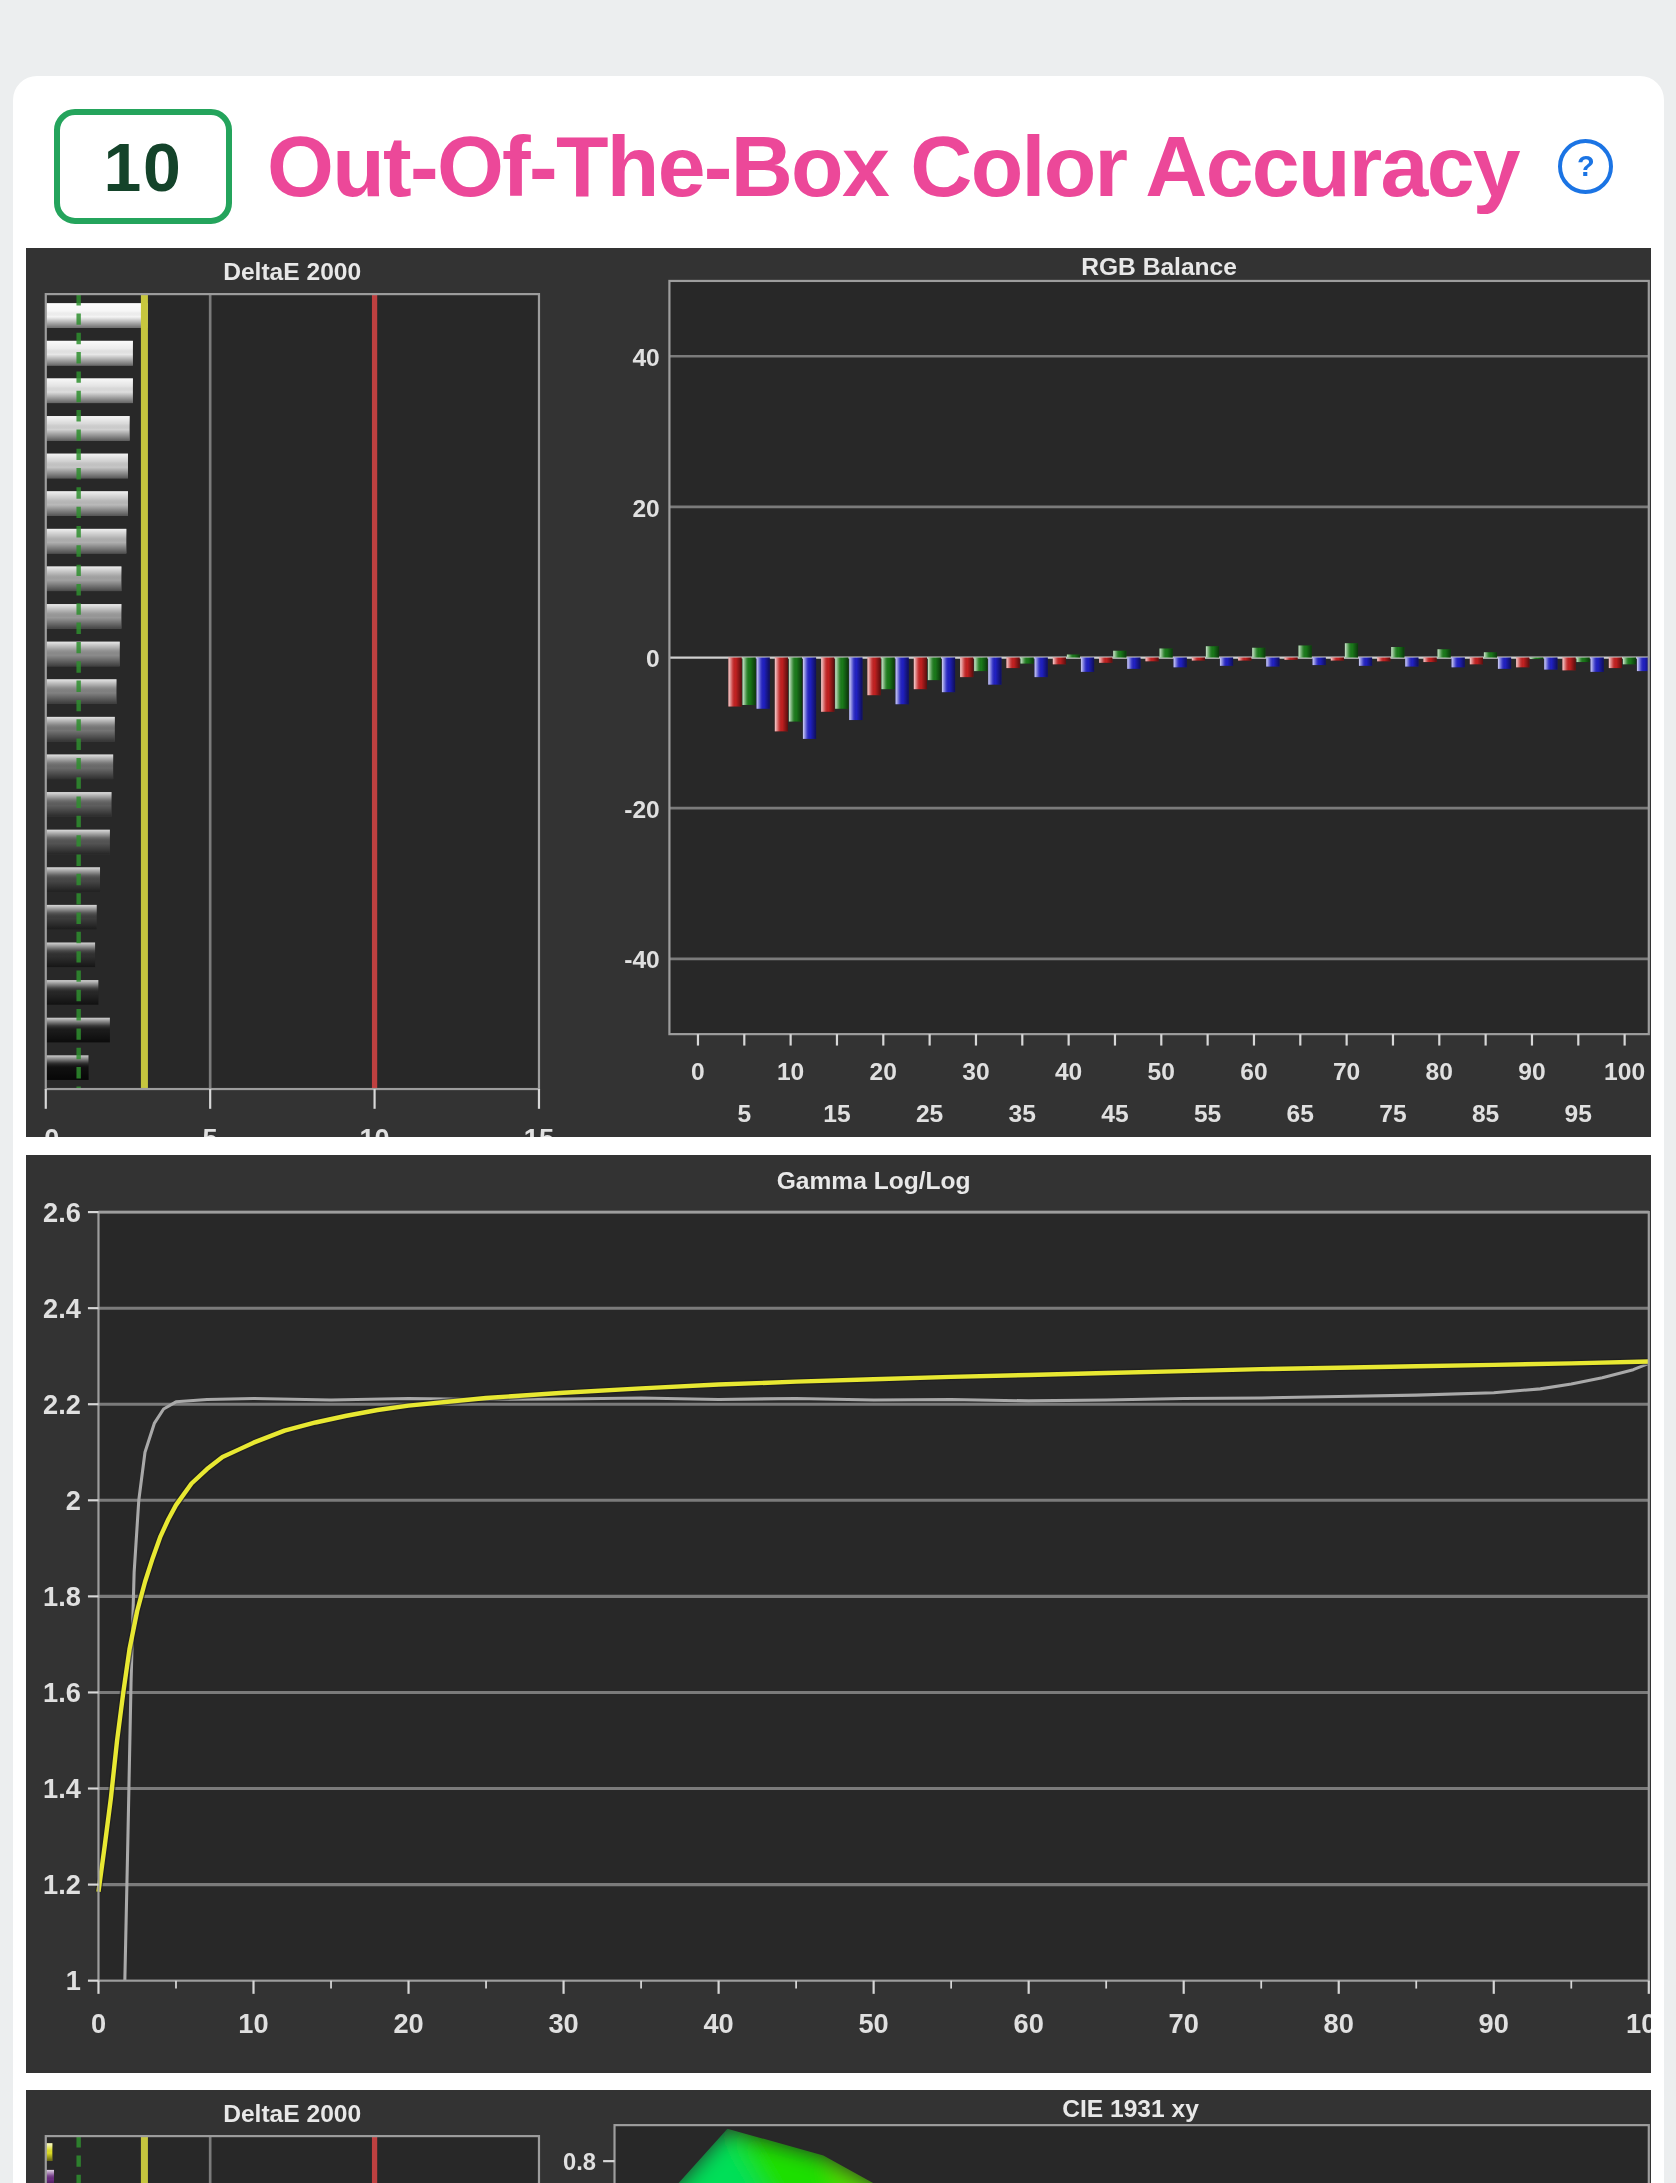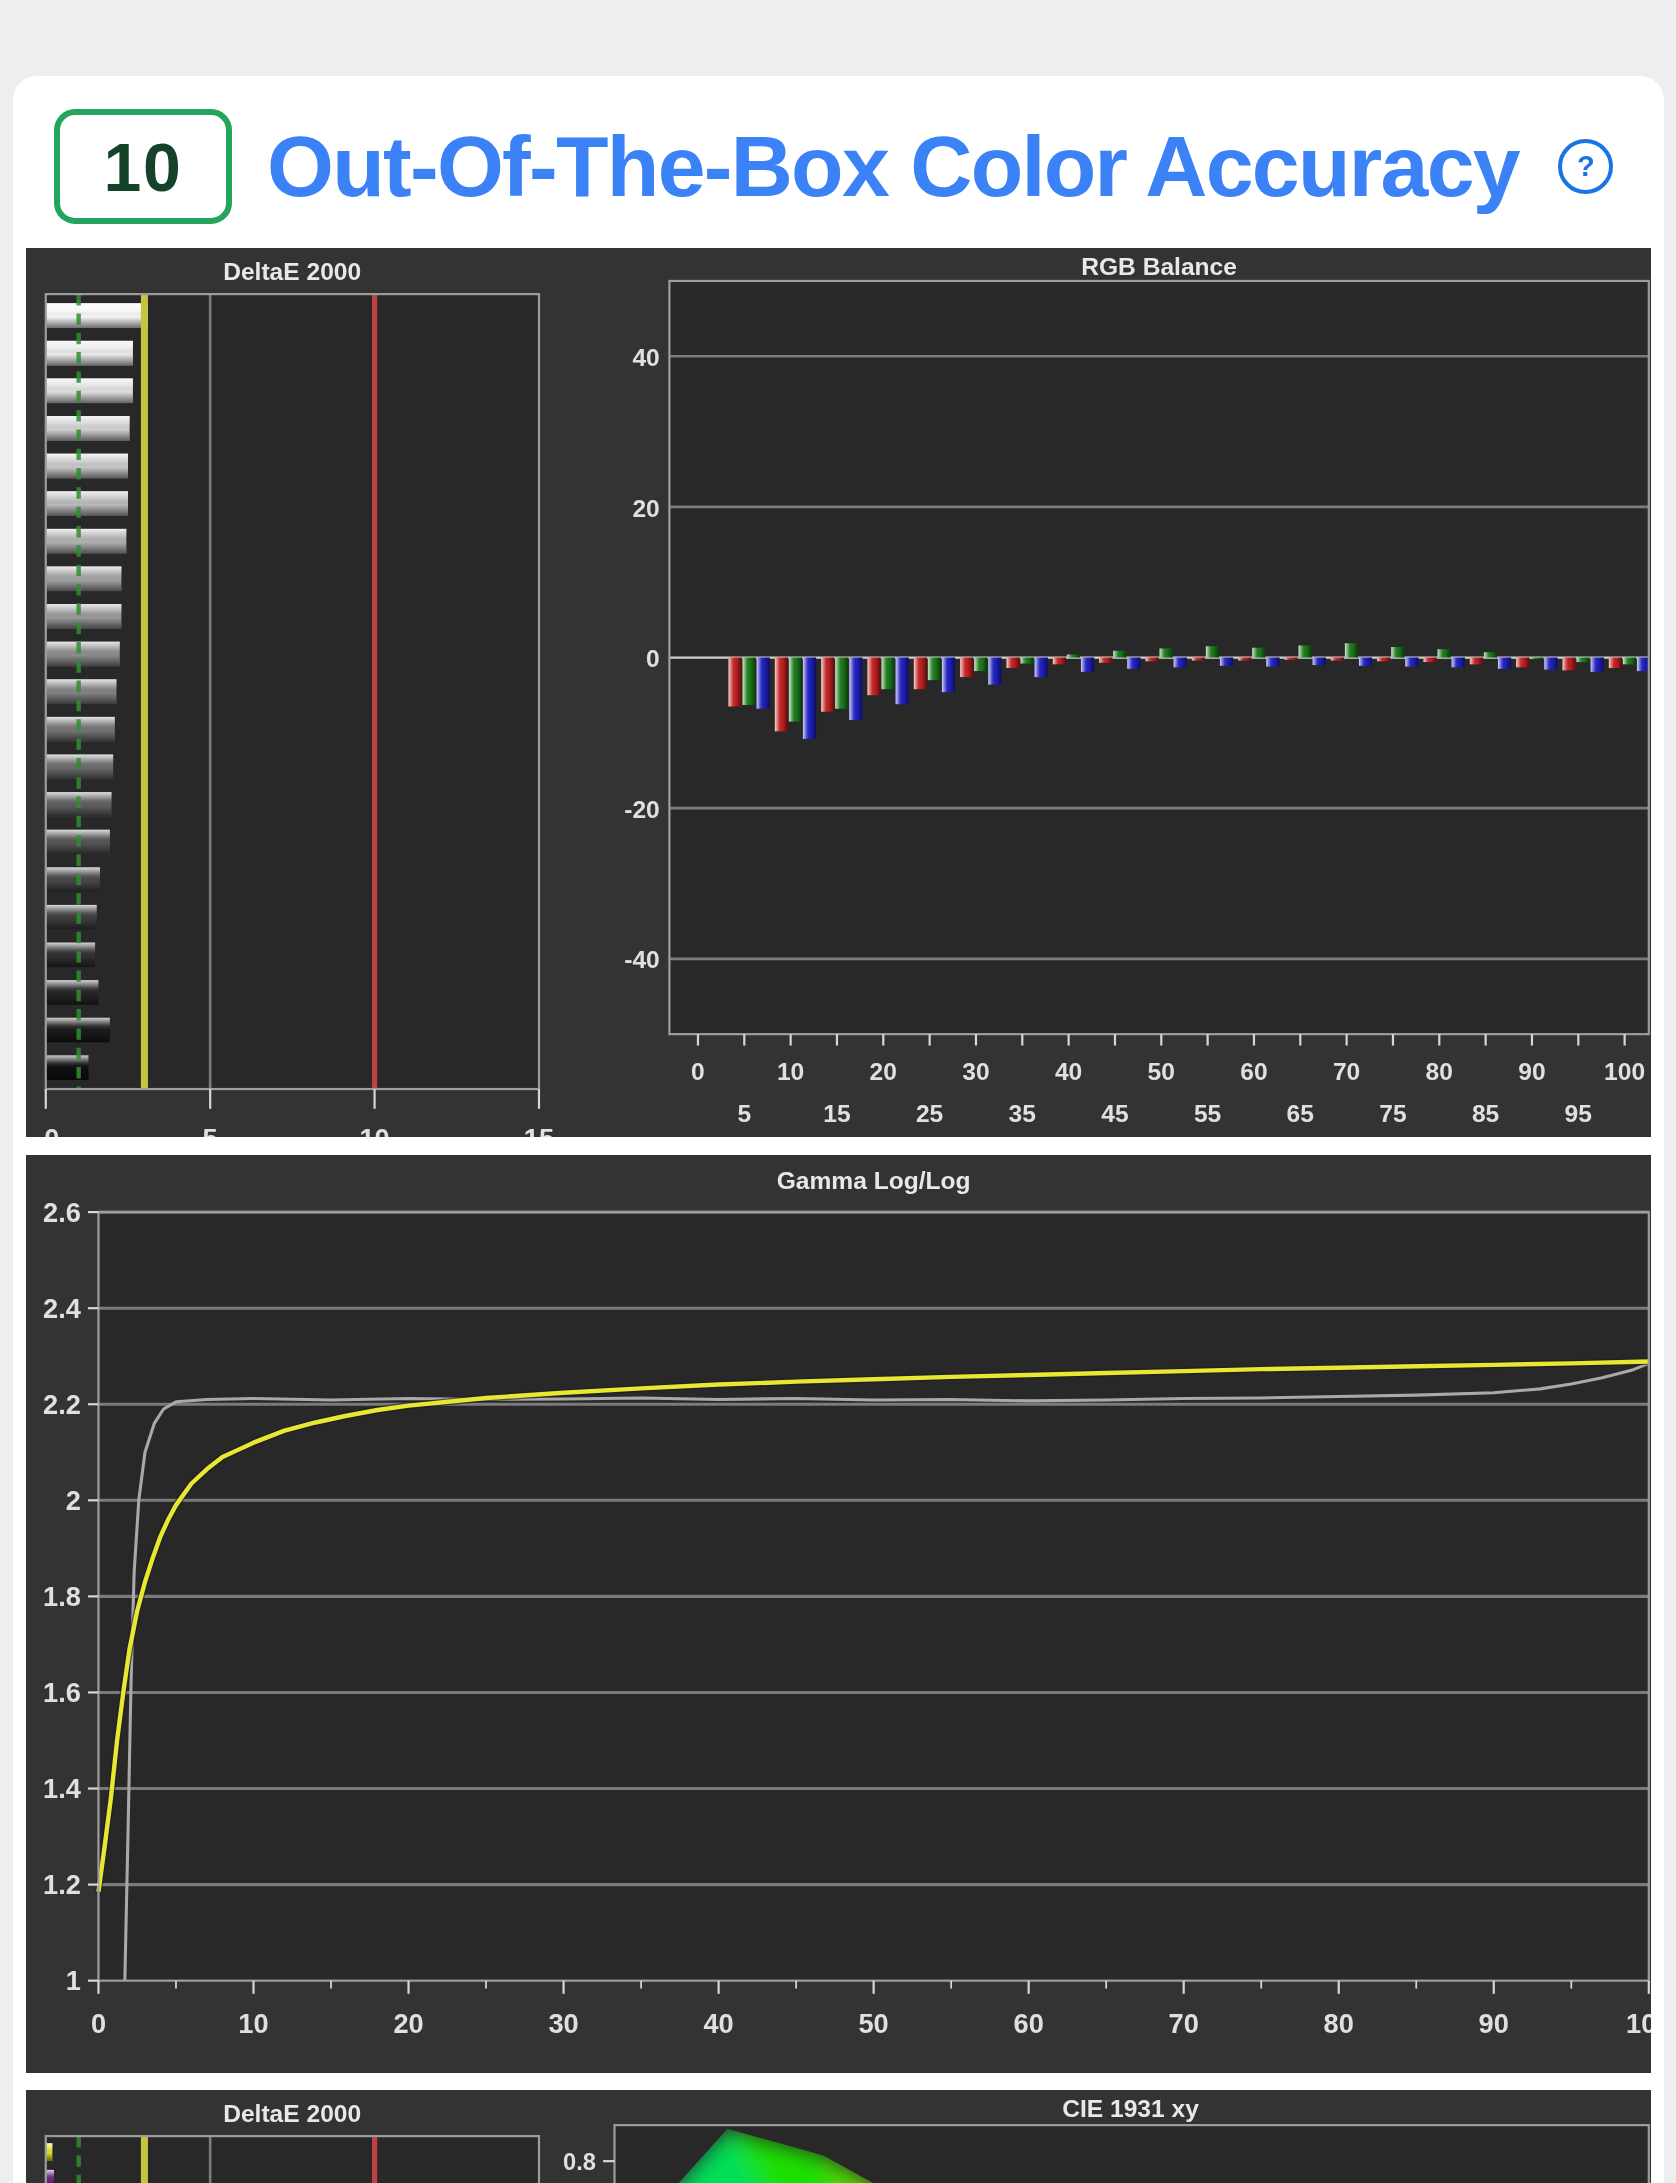--- a/index.html
+++ b/index.html
@@ -1,21 +1,21 @@
 <!DOCTYPE html>
 <html style="font-size:7px"><head>
 <meta charset="utf-8">
 <style>
   html,body{margin:0;padding:0;background:#eceeef;font-family:"Liberation Sans",sans-serif;}
   .page{width:1677px;height:3450px;overflow:hidden;background:#eceeef;position:relative;}
   .card{margin:76px 13px 0;background:#ffffff;border-radius:24px 24px 0 0;min-height:3374px;box-sizing:border-box;padding-bottom:26px;}
   .header{display:flex;align-items:center;gap:35px;padding:33px 39px 24px 41px;}
   .badge{flex:0 0 auto;width:166px;height:103px;border:6.1px solid #24a45c;border-radius:21px;display:flex;align-items:center;justify-content:center;
          font-size:68px;font-weight:700;color:#14432a;letter-spacing:1.7px;background:#fff;}
-  .title{margin:0;font-size:86px;font-weight:700;color:#3b82f6;letter-spacing:-1.7px;white-space:nowrap;}
+  .title{margin:0;font-size:86px;font-weight:700;color:#ec4899;letter-spacing:-1.7px;white-space:nowrap;}
   .help{display:inline-flex;align-items:center;justify-content:center;border-radius:50%;color:#1b74e4;border:4.4px solid #1b74e4;font-weight:700;background:#fff;flex:0 0 auto;}
   .help.lg{width:47px;height:47px;font-size:29px;margin-left:4.4px;}
   .panel{margin:0 13px 17.5px;background:#333333;}
   .panel svg{display:block;width:100%;height:auto;}
 </style>
 </head>
 <body>
 
 <div class="page">
   <div class="card">

